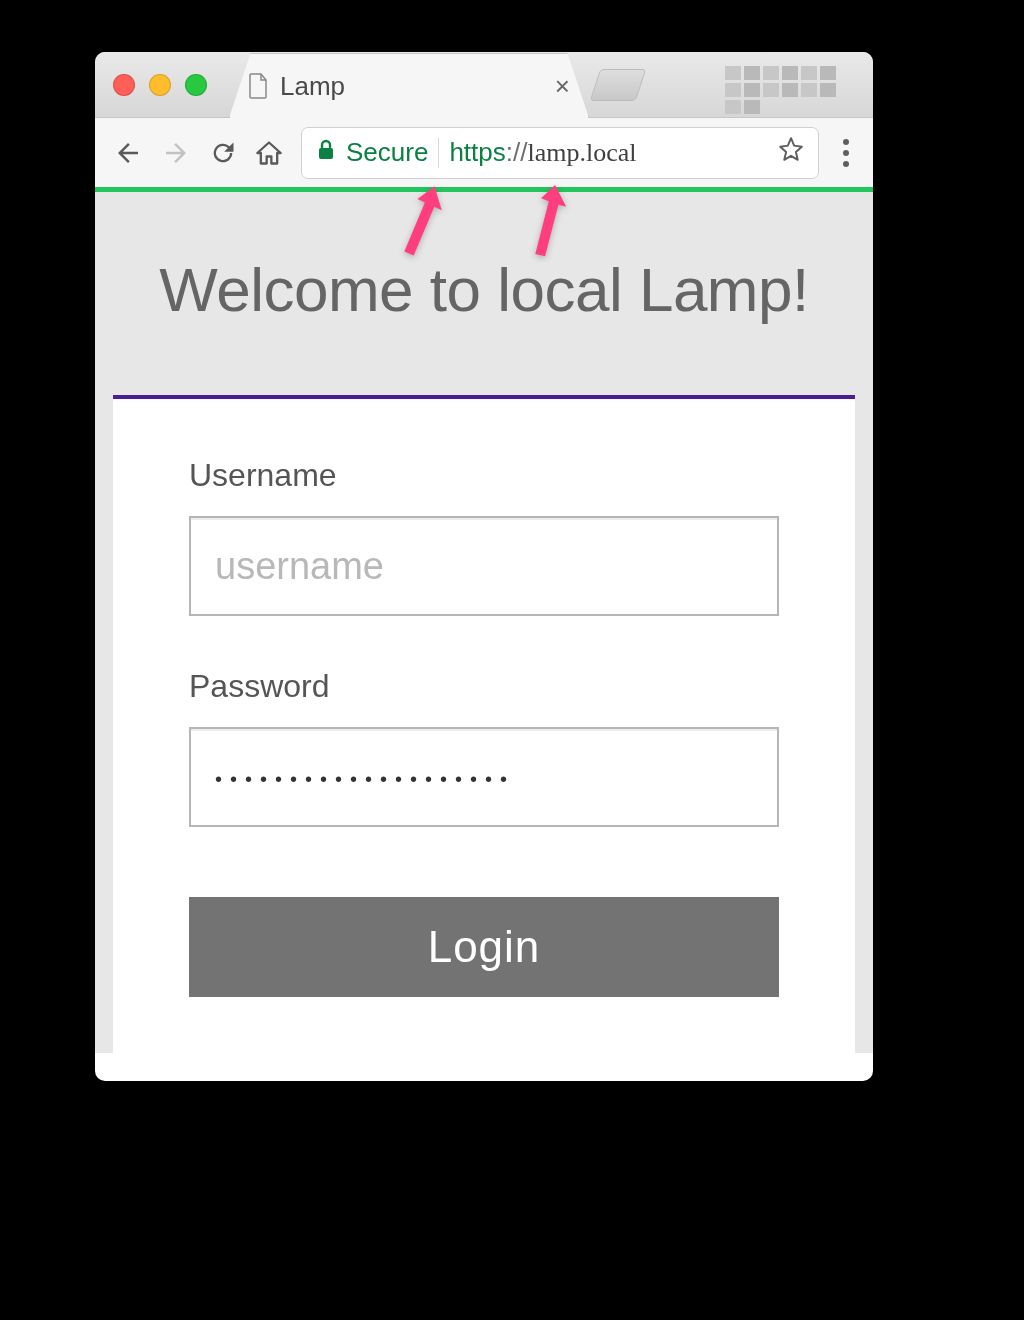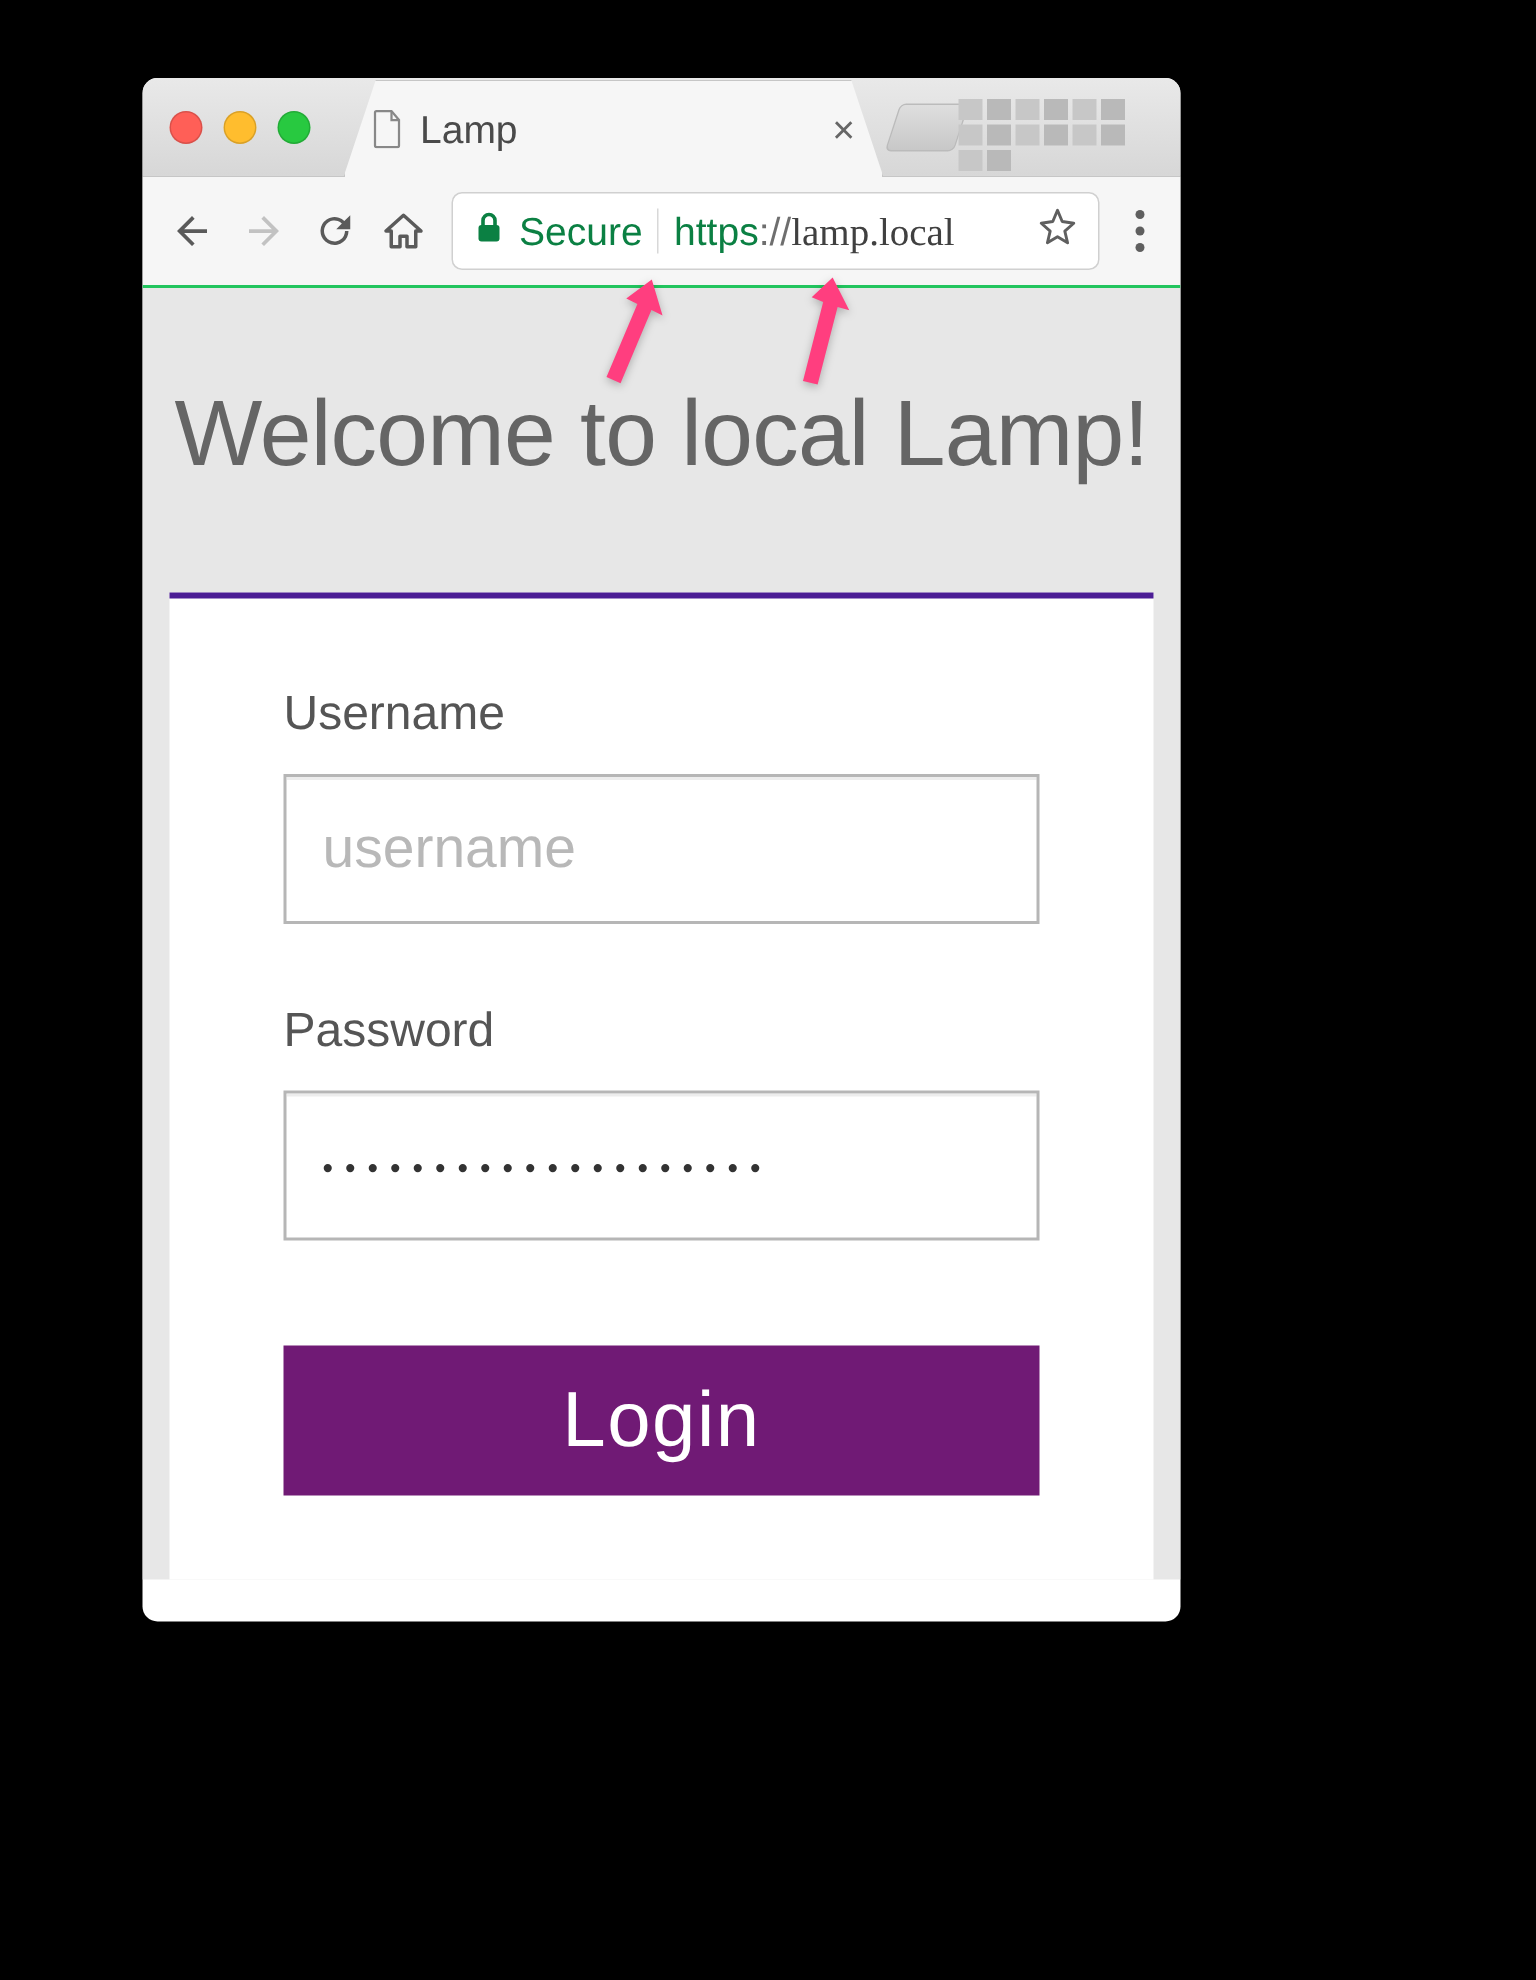--- a/index.html
+++ b/index.html
@@ -7,21 +7,21 @@
       background: #000;
       width: 1024px;
       height: 1320px;
       font-family: -apple-system, BlinkMacSystemFont, "Helvetica Neue", Arial, sans-serif;
       position: relative;
     }
     .window {
       position: absolute;
       left: 95px;
       top: 52px;
-      width: 692px;
+      width: 778px;
       background: #fff;
       border-radius: 10px;
       box-shadow: 0 20px 60px rgba(0,0,0,0.6);
       overflow: hidden;
     }
     
     .tabbar {
       height: 66px;
       background: linear-gradient(#e9e9e9, #d7d7d7);
       display: flex;
@@ -80,21 +80,21 @@
       flex-wrap: wrap;
     }
     .blurbox span {
       width: 16px; height: 14px; background: #b9b9b9;
     }
     .blurbox span:nth-child(odd){ background:#c7c7c7;}
     
     .toolbar {
       height: 74px;
       background: #f6f6f6;
-      border-bottom: 2px solid #22c55e;
+      border-bottom: 5px solid #22c55e;
       display: flex;
       align-items: center;
       padding: 0 18px;
       gap: 18px;
     }
     .nav-icon { color: #6a6a6a; display:flex; align-items:center; justify-content:center; }
     .nav-icon.disabled { color: #c2c2c2; }
     .addrbar {
       flex: 1;
       height: 52px;
@@ -151,23 +151,23 @@
       padding: 0 24px;
       margin-bottom: 52px;
       font-family: inherit;
       letter-spacing: 4px;
     }
     .text-input::placeholder { color: #b8b8b8; letter-spacing: 0;}
     #password-field { letter-spacing: 8px; font-size: 20px; padding-top:4px;}
     .login-btn {
       width: 100%;
       height: 100px;
-      background: #701a75;
+      background: #737373;
       color: #fff;
-      font-size: 52px;
+      font-size: 44px;
       font-weight: 300;
       border: none;
       cursor: pointer;
       letter-spacing: 1px;
       margin-top: 18px;
       font-family: inherit;
     }
     
     .arrow {
       position: absolute;

